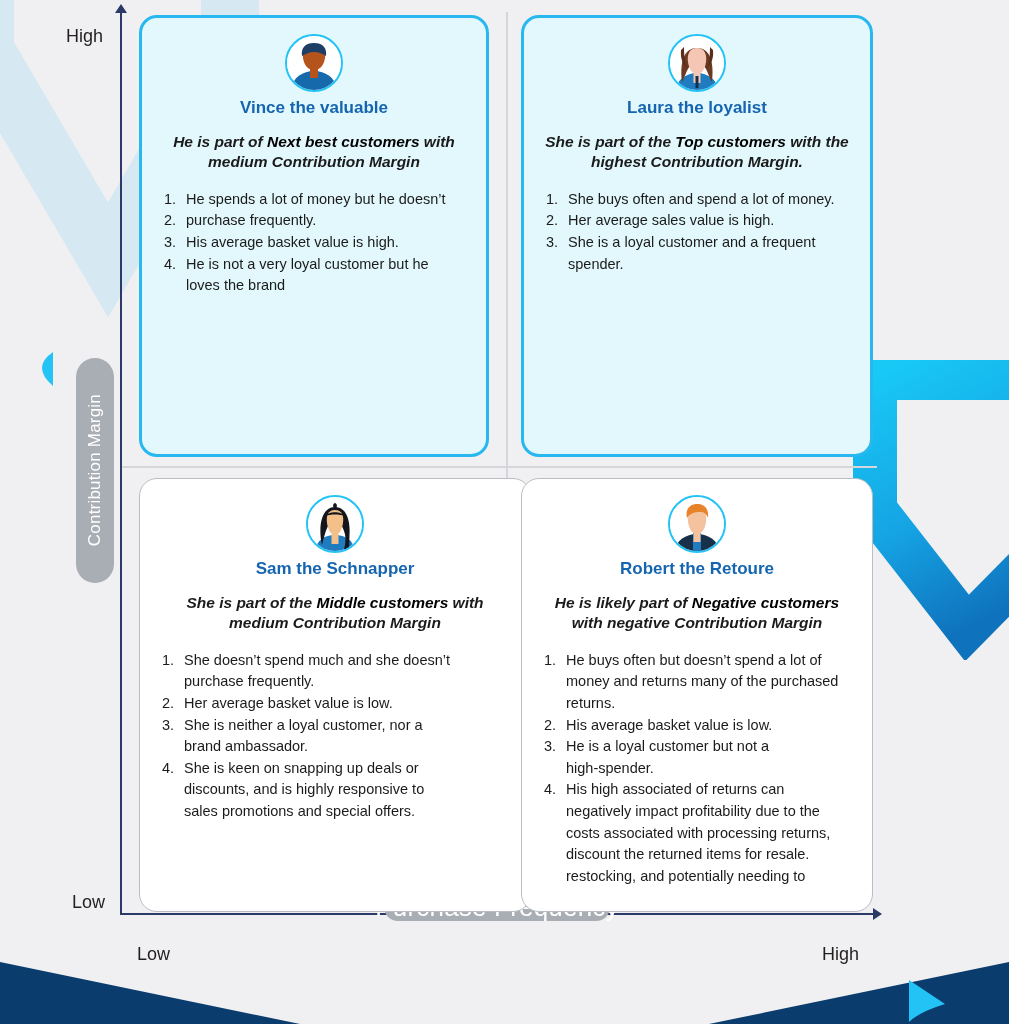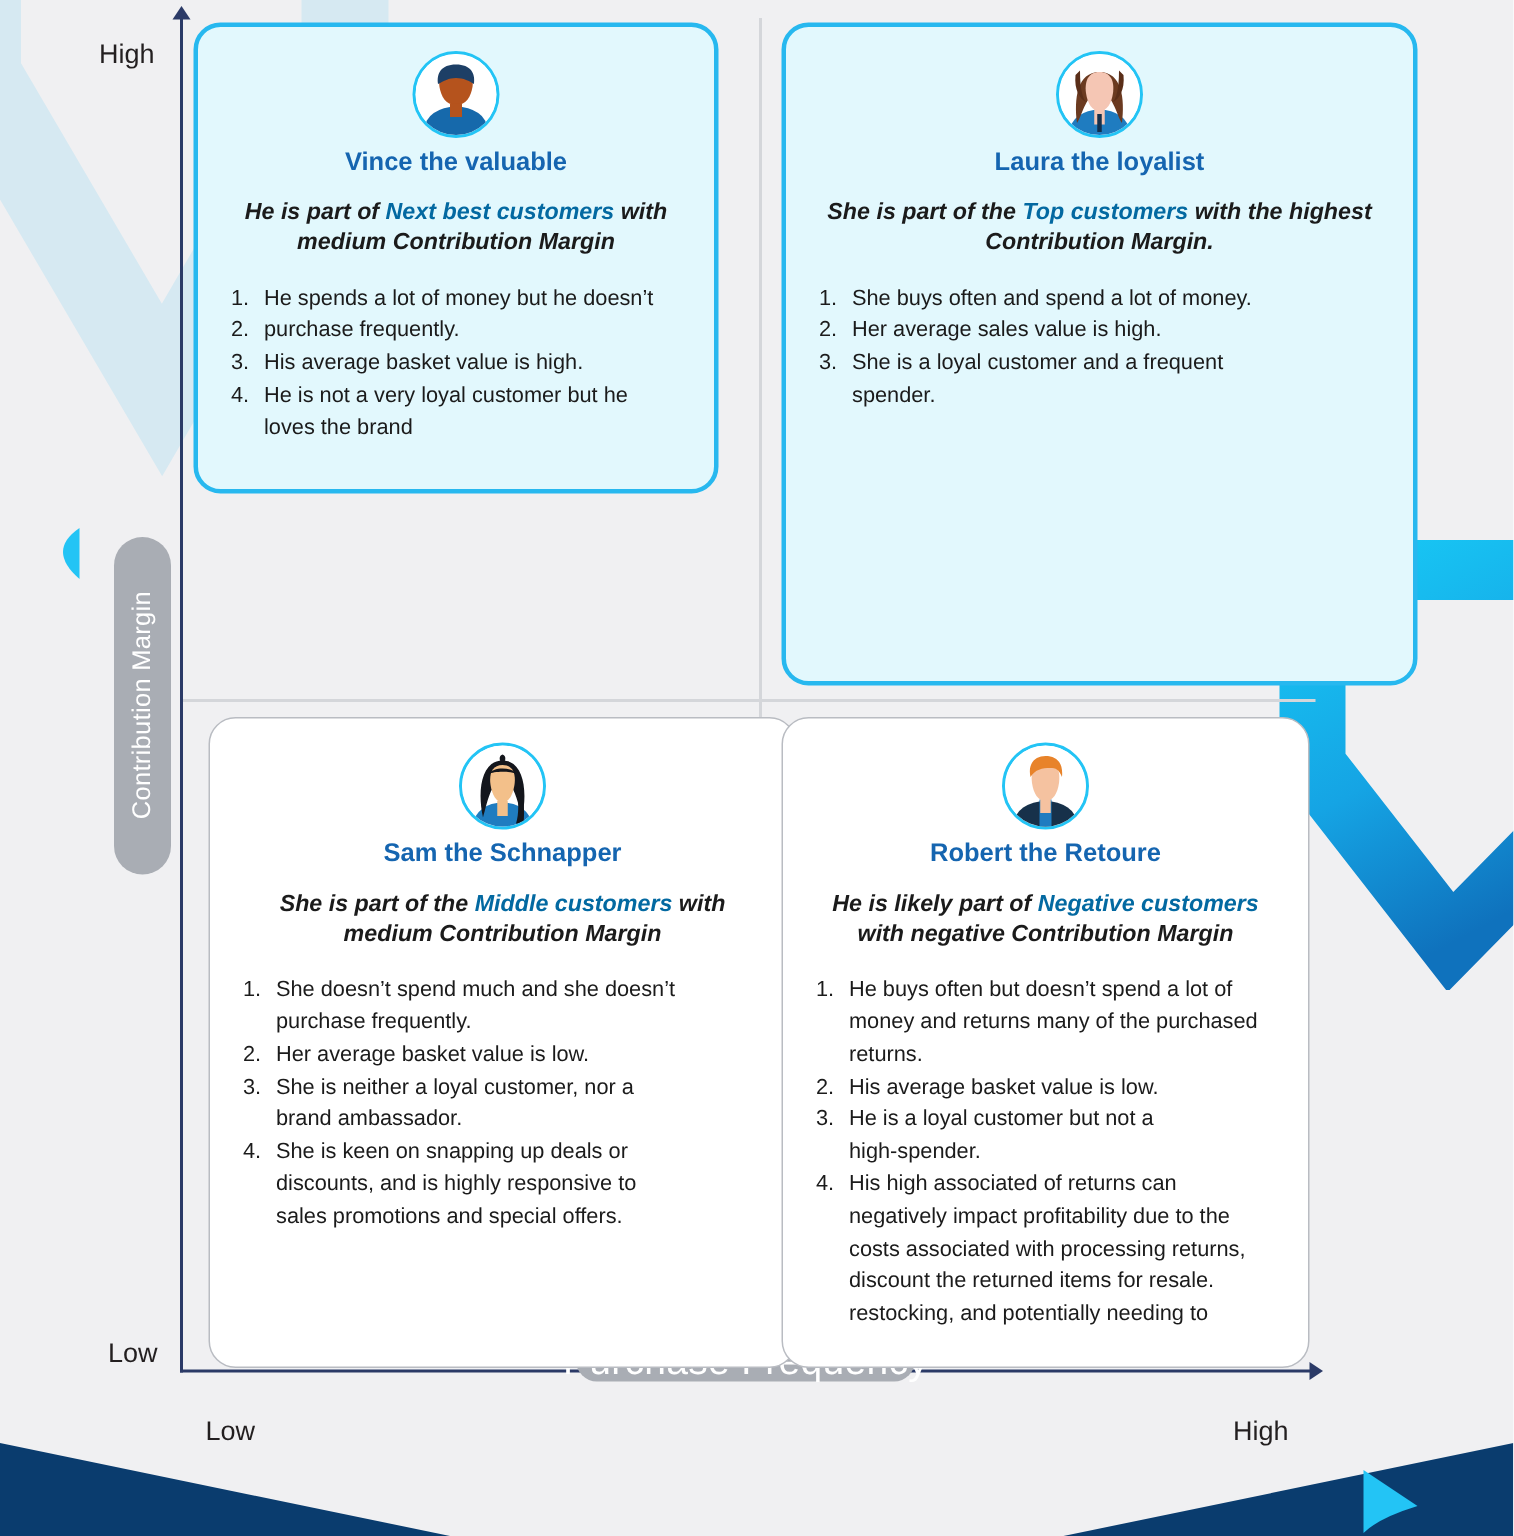--- a/index.html
+++ b/index.html
@@ -130,22 +130,22 @@
   }
   .card.top {
     background: #e2f8fd;
     border: 3px solid #27b8ef;
   }
   .card.bottom {
     background: #ffffff;
     border: 1.5px solid #b9bcc2;
   }
 
-  #card-vince  { left: 129px; top: 15px;  width: 350px; height: 314px; }
-  #card-laura  { left: 521px; top: 15px;  width: 424px; height: 442px; }
+  #card-vince  { left: 139px; top: 15px;  width: 350px; height: 442px; }
+  #card-laura  { left: 521px; top: 15px;  width: 352px; height: 442px; }
   #card-sam    { left: 139px; top: 478px; width: 392px; height: 434px; }
   #card-robert { left: 521px; top: 478px; width: 352px; height: 434px; }
 
   
   .avatar-wrap {
     width: 100%;
     display: flex;
     justify-content: center;
     margin-bottom: 6px;
   }
@@ -170,21 +170,21 @@
   .card-subtitle {
     text-align: center;
     font-size: 15.5px;
     font-style: italic;
     font-weight: bold;
     color: #1b1b1b;
     line-height: 1.32;
     margin: 0 2px 16px 2px;
   }
   .card-subtitle .seg {
-    color: #0369a1;
+    color: #000000;
   }
 
   
   .bullets { margin: 0; padding: 0; }
   .bullet-row {
     display: flex;
     font-size: 14.5px;
     color: #1b1b1b;
     line-height: 1.42;
     margin-bottom: 1px;

